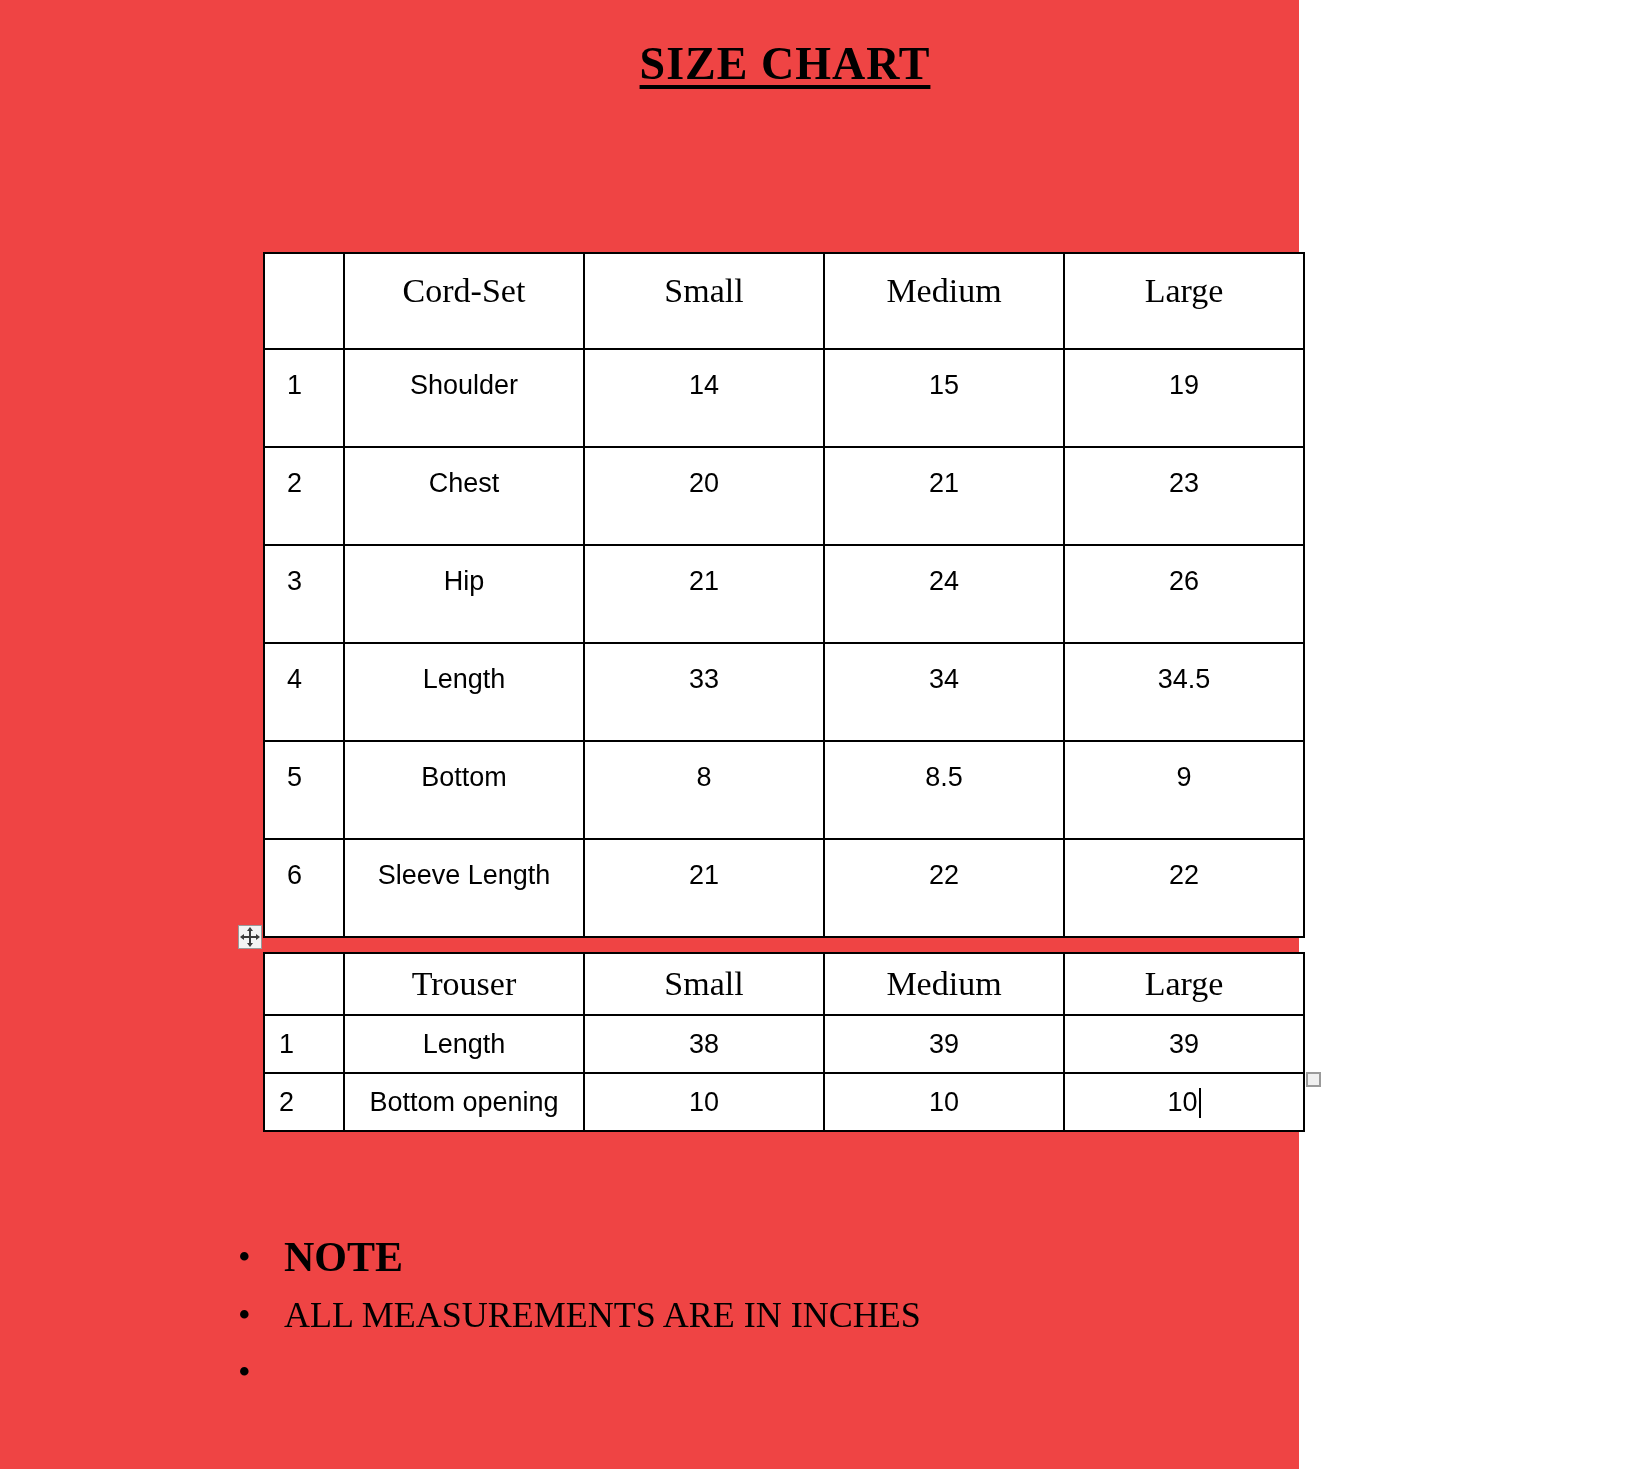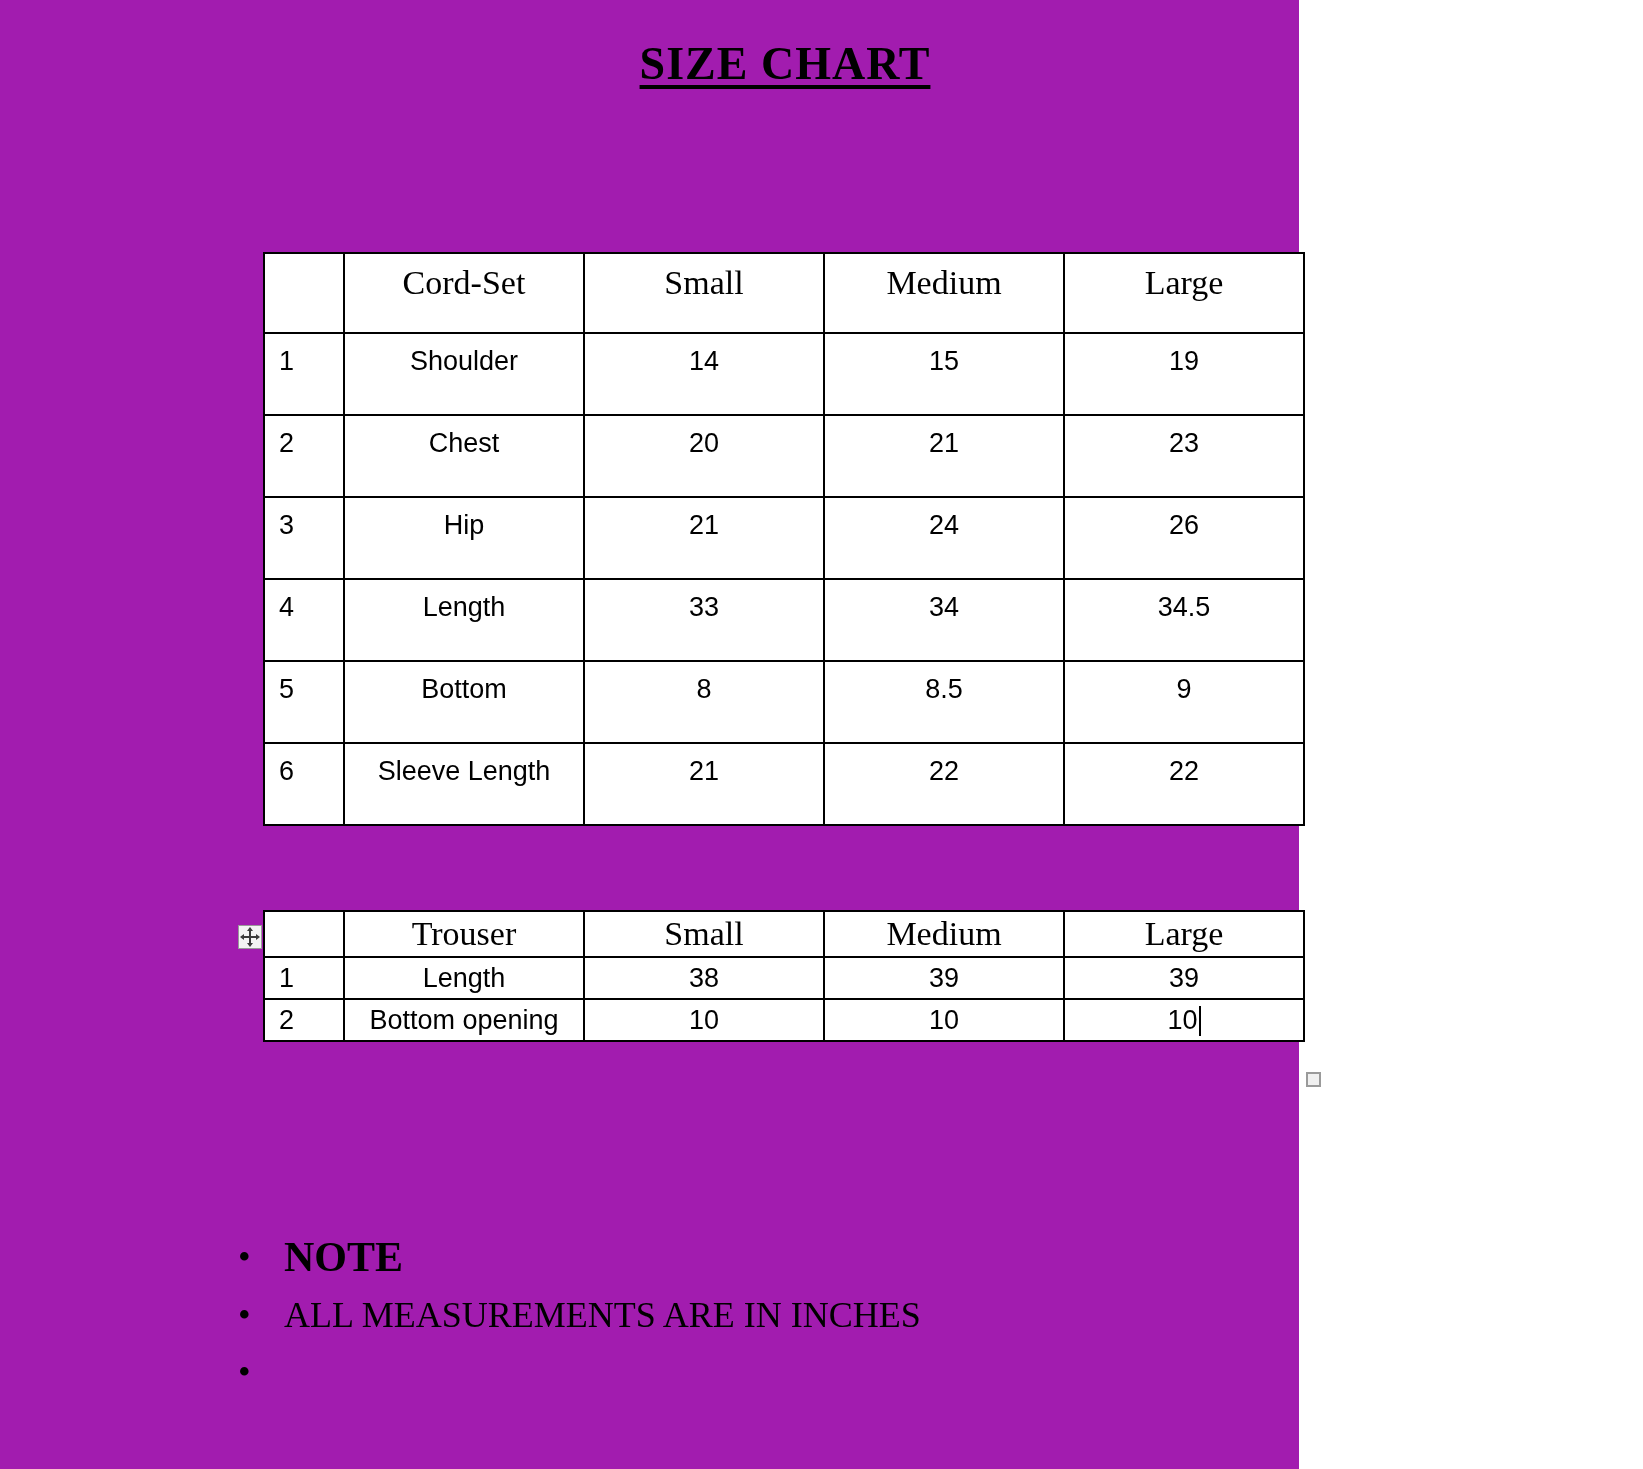--- a/index.html
+++ b/index.html
@@ -14,21 +14,21 @@
     position: relative;
     font-family: "Liberation Serif", "DejaVu Serif", serif;
     color: #000000;
     overflow: hidden;
   }
 
   .page {
     position: relative;
     width: 1299px;
     height: 1469px;
-    background: #a21caf;
+    background: #ef4444;
   }
 
   
   .title {
     position: absolute;
     top: 36px;
     left: 0;
     width: 1570px;
     text-align: center;
     font-family: "Liberation Serif", "DejaVu Serif", serif;
@@ -46,21 +46,21 @@
   
   table.sizetbl {
     position: absolute;
     border-collapse: collapse;
     table-layout: fixed;
     background: #ffffff;
   }
   table.sizetbl td,
   table.sizetbl th {
     border: 2px solid #000000;
-    padding: 0;
+    padding: 8px;
     text-align: center;
     vertical-align: top;
     font-weight: normal;
   }
 
   
   #cordset-table {
     left: 263px;
     top: 252px;
     width: 1042px;
@@ -90,21 +90,21 @@
     padding-top: 12px;
   }
   #cordset-table tbody td.idx .cell {
     text-align: left;
     padding-left: 14px;
   }
 
   
   #trouser-table {
     left: 263px;
-    top: 910px;
+    top: 952px;
     width: 1042px;
   }
   #trouser-table col.c-idx  { width: 80px; }
   #trouser-table col.c-name { width: 240px; }
   #trouser-table col.c-val  { width: 240px; }
 
   #trouser-table thead td {
     height: 44px;
     font-family: "Liberation Serif", "DejaVu Serif", serif;
     font-size: 34px;

